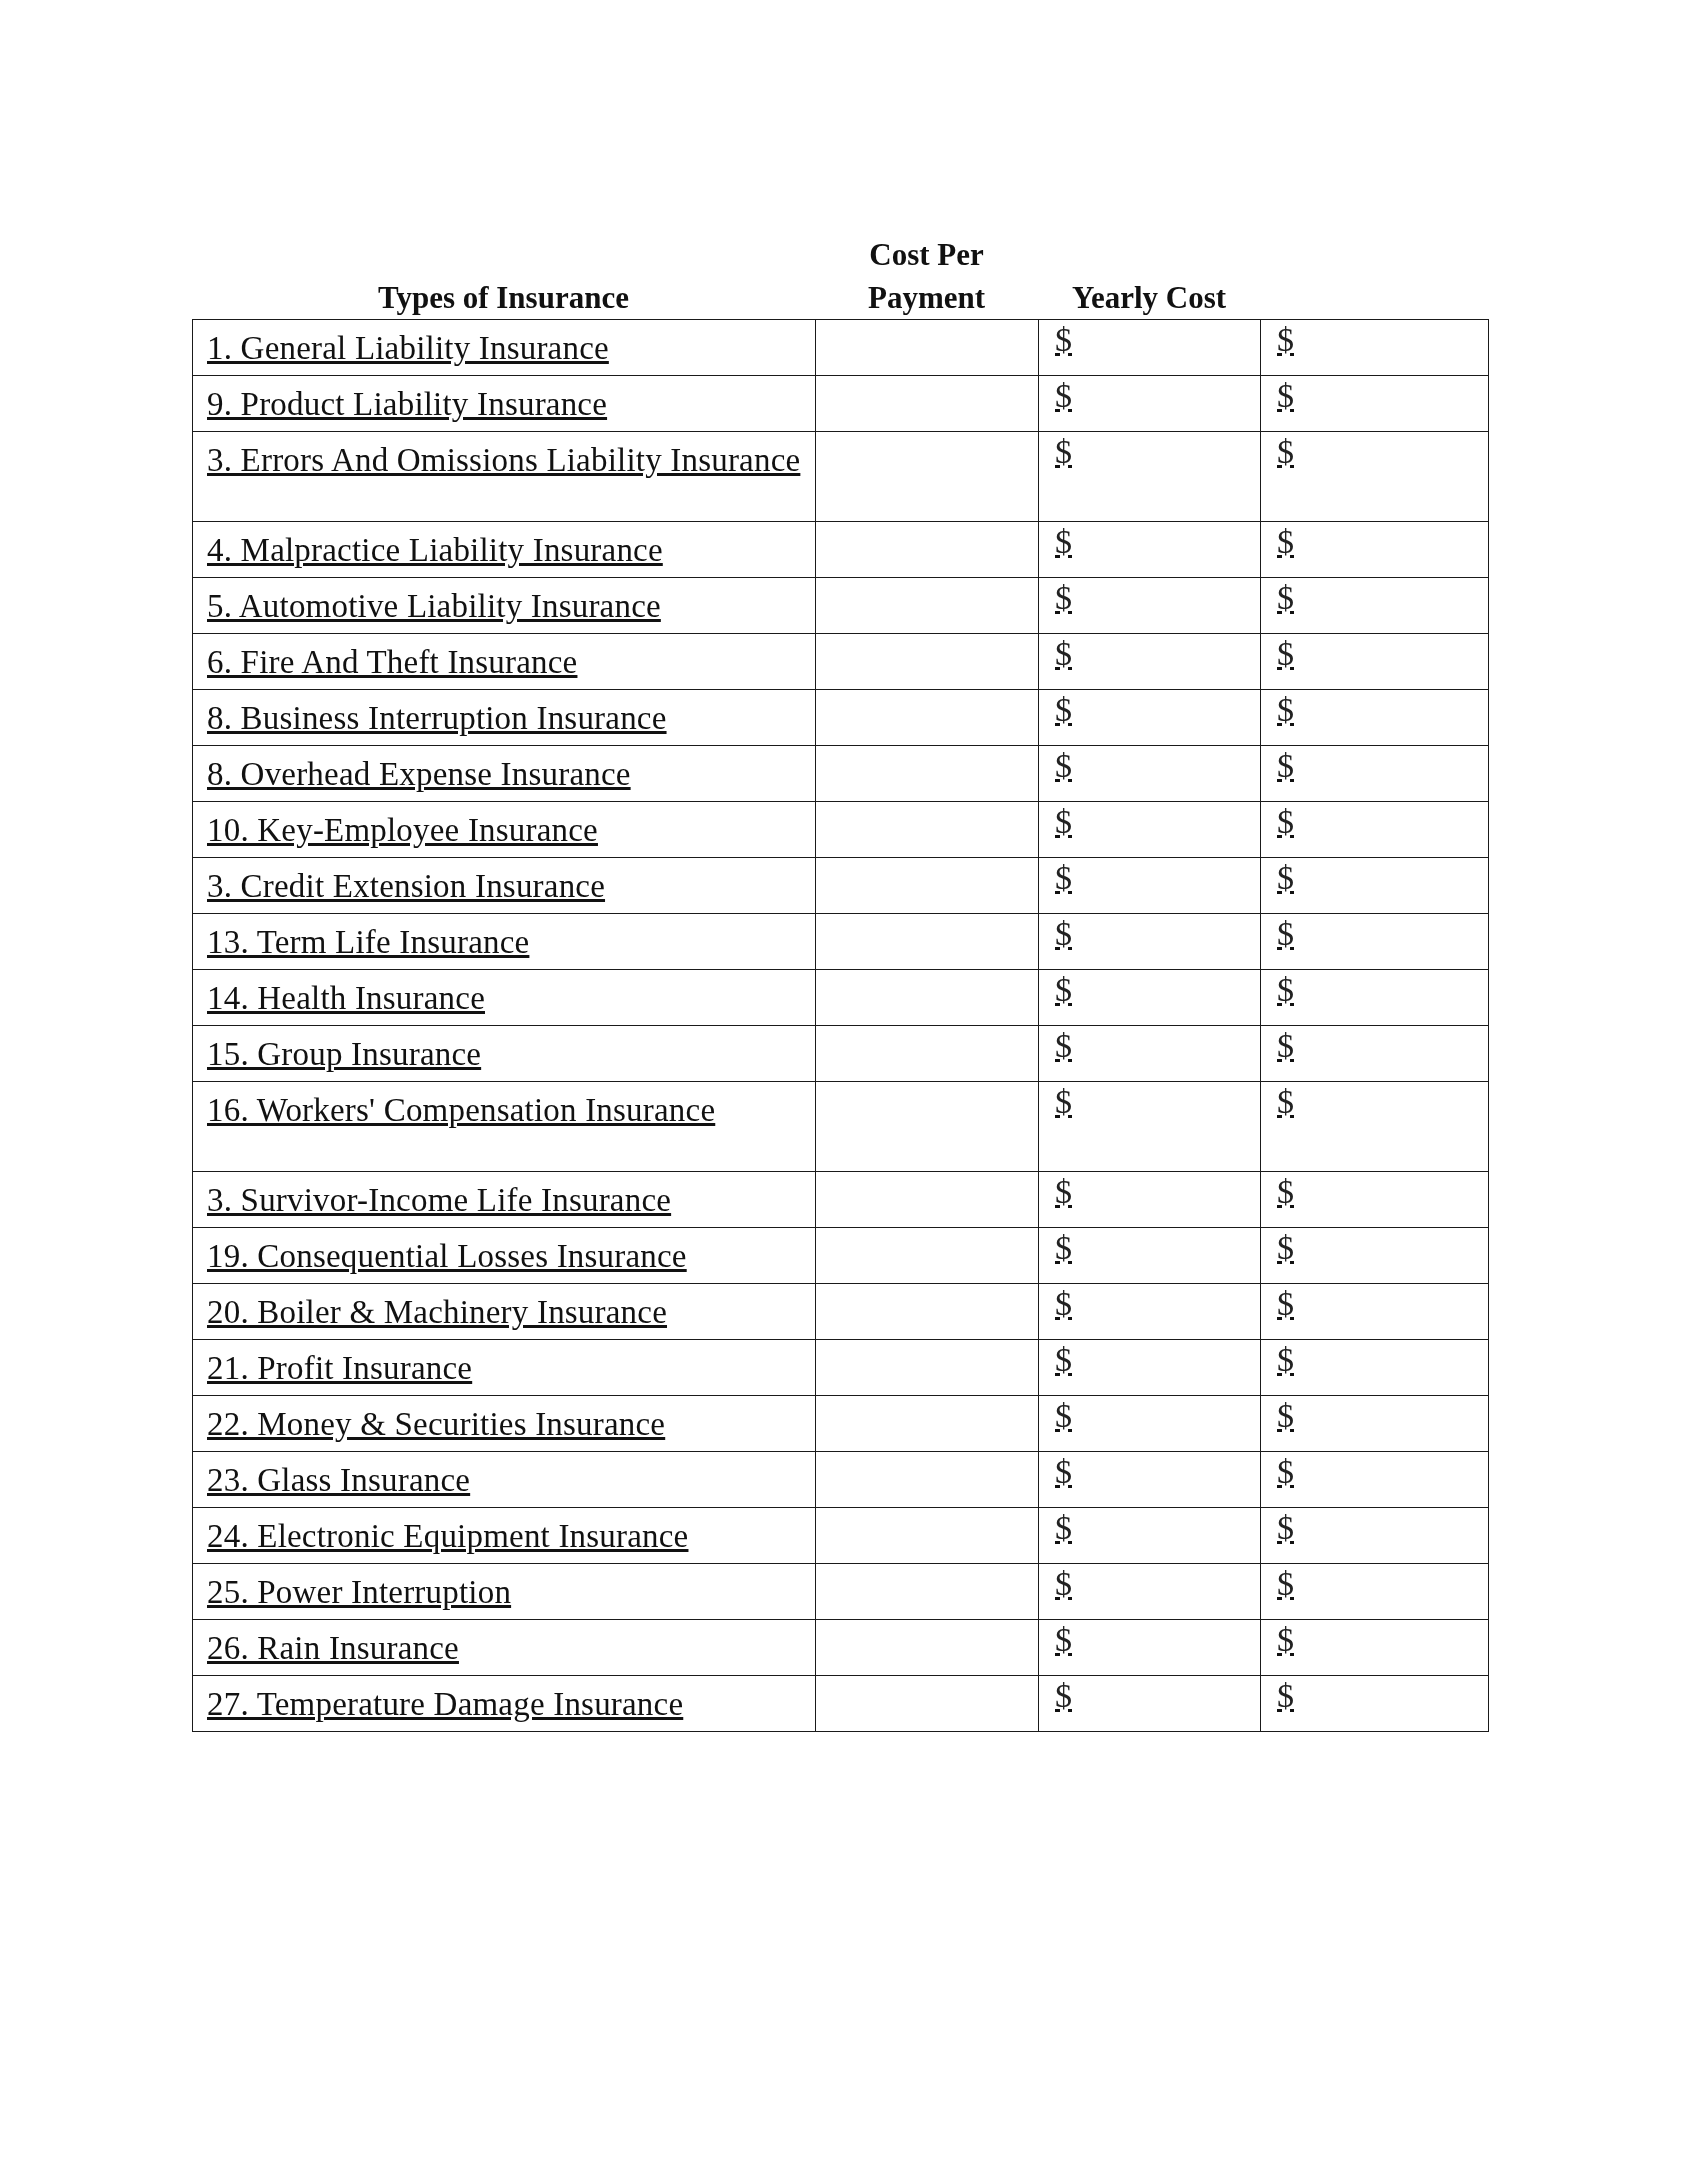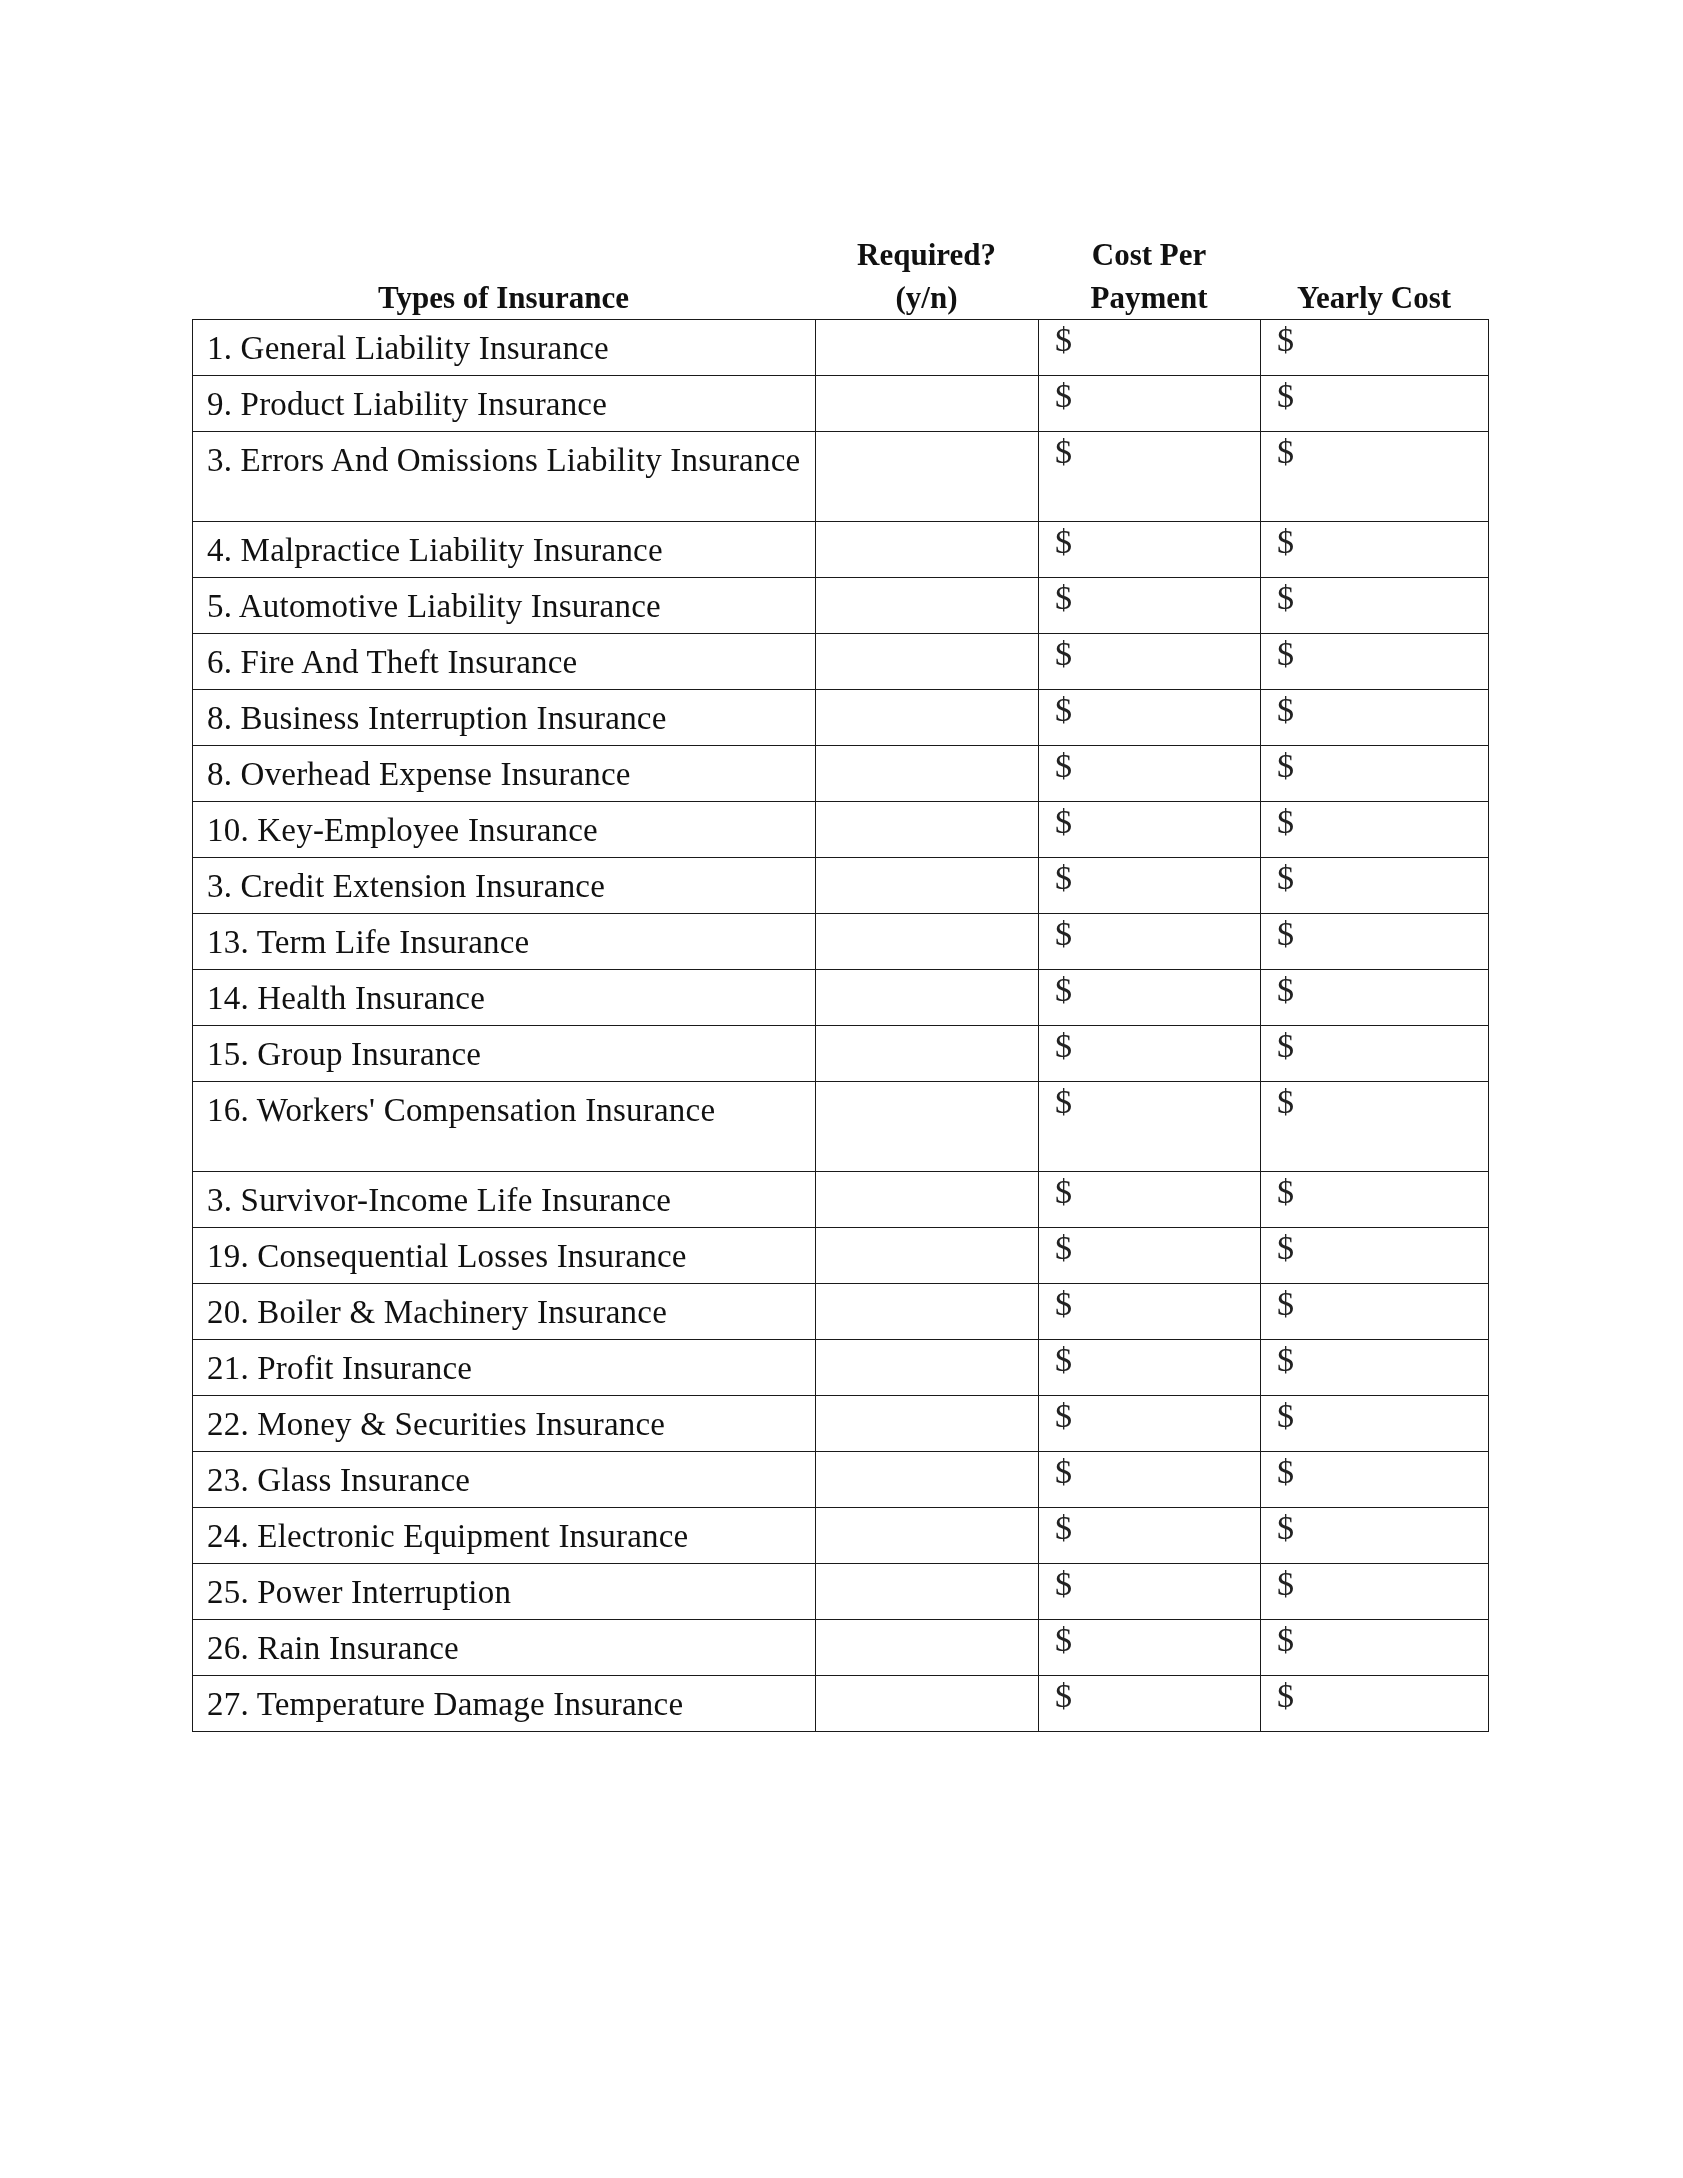--- a/index.html
+++ b/index.html
@@ -35,20 +35,21 @@
     flex-direction: column;
     justify-content: flex-end;
     align-items: center;
     text-align: center;
     padding-bottom: 0px;
   }
   table.grid {
     border-collapse: collapse;
     width: 1295px;
     table-layout: fixed;
+    text-decoration: underline;
   }
   table.grid col.c-type { width: 623px; }
   table.grid col.c-req { width: 223px; }
   table.grid col.c-cpp { width: 222px; }
   table.grid col.c-year { width: 228px; }
   table.grid td {
     border: 1.6px solid #1a1a1a;
     vertical-align: top;
     padding: 0;
     font-size: 33px;
@@ -77,24 +78,20 @@
 </style>
 </head>
 <body>
 
 <div class="sheet">
   <div class="header">
     <div class="hcell">
       <span>Types of Insurance</span>
     </div>
     <div class="hcell">
-      <span>Required?</span>
-      <span>(y/n)</span>
-    </div>
-    <div class="hcell">
       <span>Cost Per</span>
       <span>Payment</span>
     </div>
     <div class="hcell">
       <span>Yearly Cost</span>
     </div>
   </div>
 
   <table class="grid">
     <colgroup>

